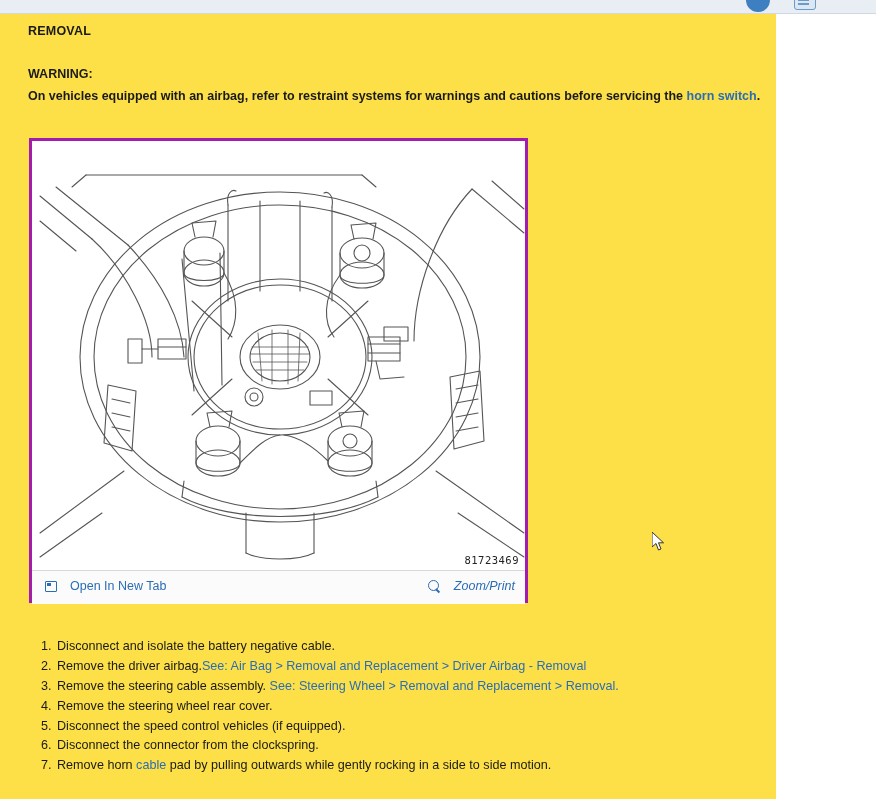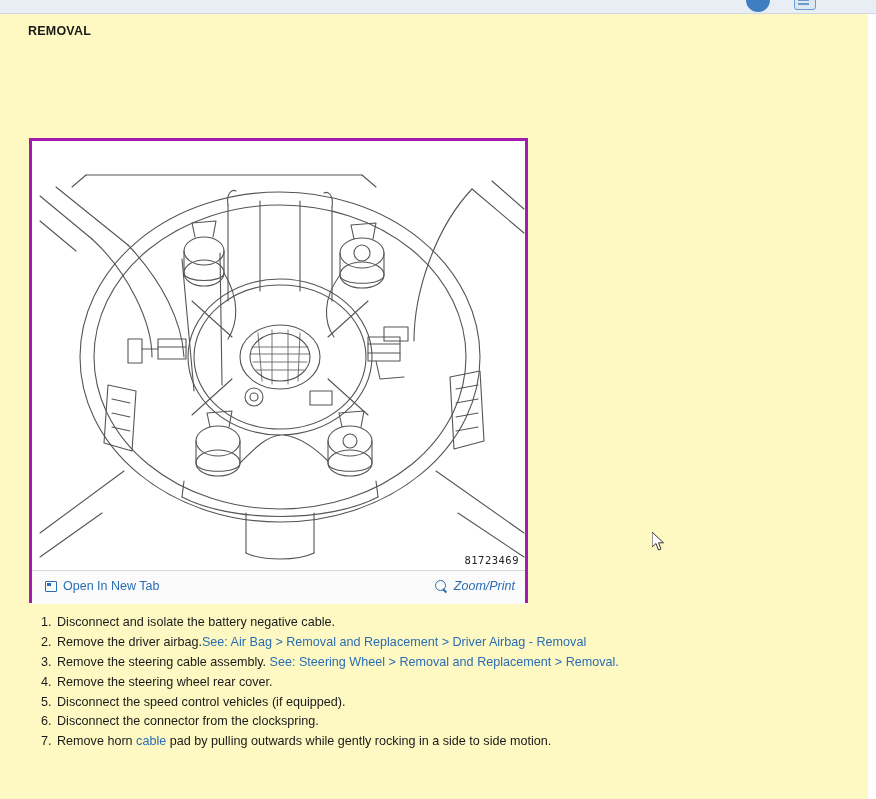--- a/index.html
+++ b/index.html
@@ -5,23 +5,23 @@
   * { box-sizing: border-box; }
   html, body {
     margin: 0; padding: 0;
     width: 876px; height: 799px;
     background: #ffffff;
     font-family: "Liberation Sans", sans-serif;
     overflow: hidden;
   }
   .page {
     position: relative;
-    width: 868px;
+    width: 776px;
     height: 799px;
-    background: #fef9c3;
+    background: #fde047;
   }
   
   .topbar {
     position: absolute;
     top: 0; left: 0;
     width: 876px;
     height: 14px;
     background: #e9eef5;
     border-bottom: 1px solid #cfd8e3;
   }
@@ -117,21 +117,21 @@
     background: #fbfbfb;
   }
   .fig-action {
     position: absolute;
     top: 8px;
     font-size: 12.5px;
     color: #2a6db5;
     cursor: pointer;
     display: flex;
     align-items: center;
-    gap: 6px;
+    gap: 13px;
     white-space: nowrap;
   }
   .fig-action.left { left: 13px; }
   .fig-action.right { right: 10px; font-style: italic; }
   .icon-newtab {
     display: inline-block;
     width: 12px; height: 11px;
     border: 1.4px solid #2a6db5;
     border-radius: 1px;
     position: relative;
@@ -163,21 +163,21 @@
     width: 5px; height: 1.6px;
     background: #2a6db5;
     transform: rotate(45deg);
     transform-origin: left center;
   }
 
   
   ol.steps {
     position: absolute;
     left: 33px;
-    top: 613px;
+    top: 637px;
     margin: 0;
     padding-left: 22px;
     font-size: 12.6px;
     color: #1a1a1a;
     line-height: 1.58;
   }
   ol.steps li { padding-left: 2px; }
 
   
   .cursor {
@@ -196,20 +196,24 @@
 
   <div class="topbar">
     <div class="topbar-icon circle"></div>
     <div class="topbar-icon page"></div>
   </div>
 
   <div class="content">
 
     <div class="section-title">REMOVAL</div>
 
+    <div class="warning-block">
+      <div class="warning-label">WARNING:</div>
+      <div class="warning-text"><span>On vehicles equipped with an airbag, refer to restraint systems for warnings and cautions before servicing the </span><a class="link" href="#">horn switch</a><span>.</span></div>
+    </div>
 
   </div>
 
   <div class="figure">
     <div class="figure-img-wrap">
       <svg class="figure-svg" width="497" height="429" viewBox="0 0 497 429" xmlns="http://www.w3.org/2000/svg">
         <g fill="none" stroke="#555" stroke-width="1.1" stroke-linejoin="round" stroke-linecap="round">
 
           <ellipse cx="248" cy="216" rx="200" ry="165"></ellipse>
           <ellipse cx="248" cy="216" rx="186" ry="152"></ellipse>

